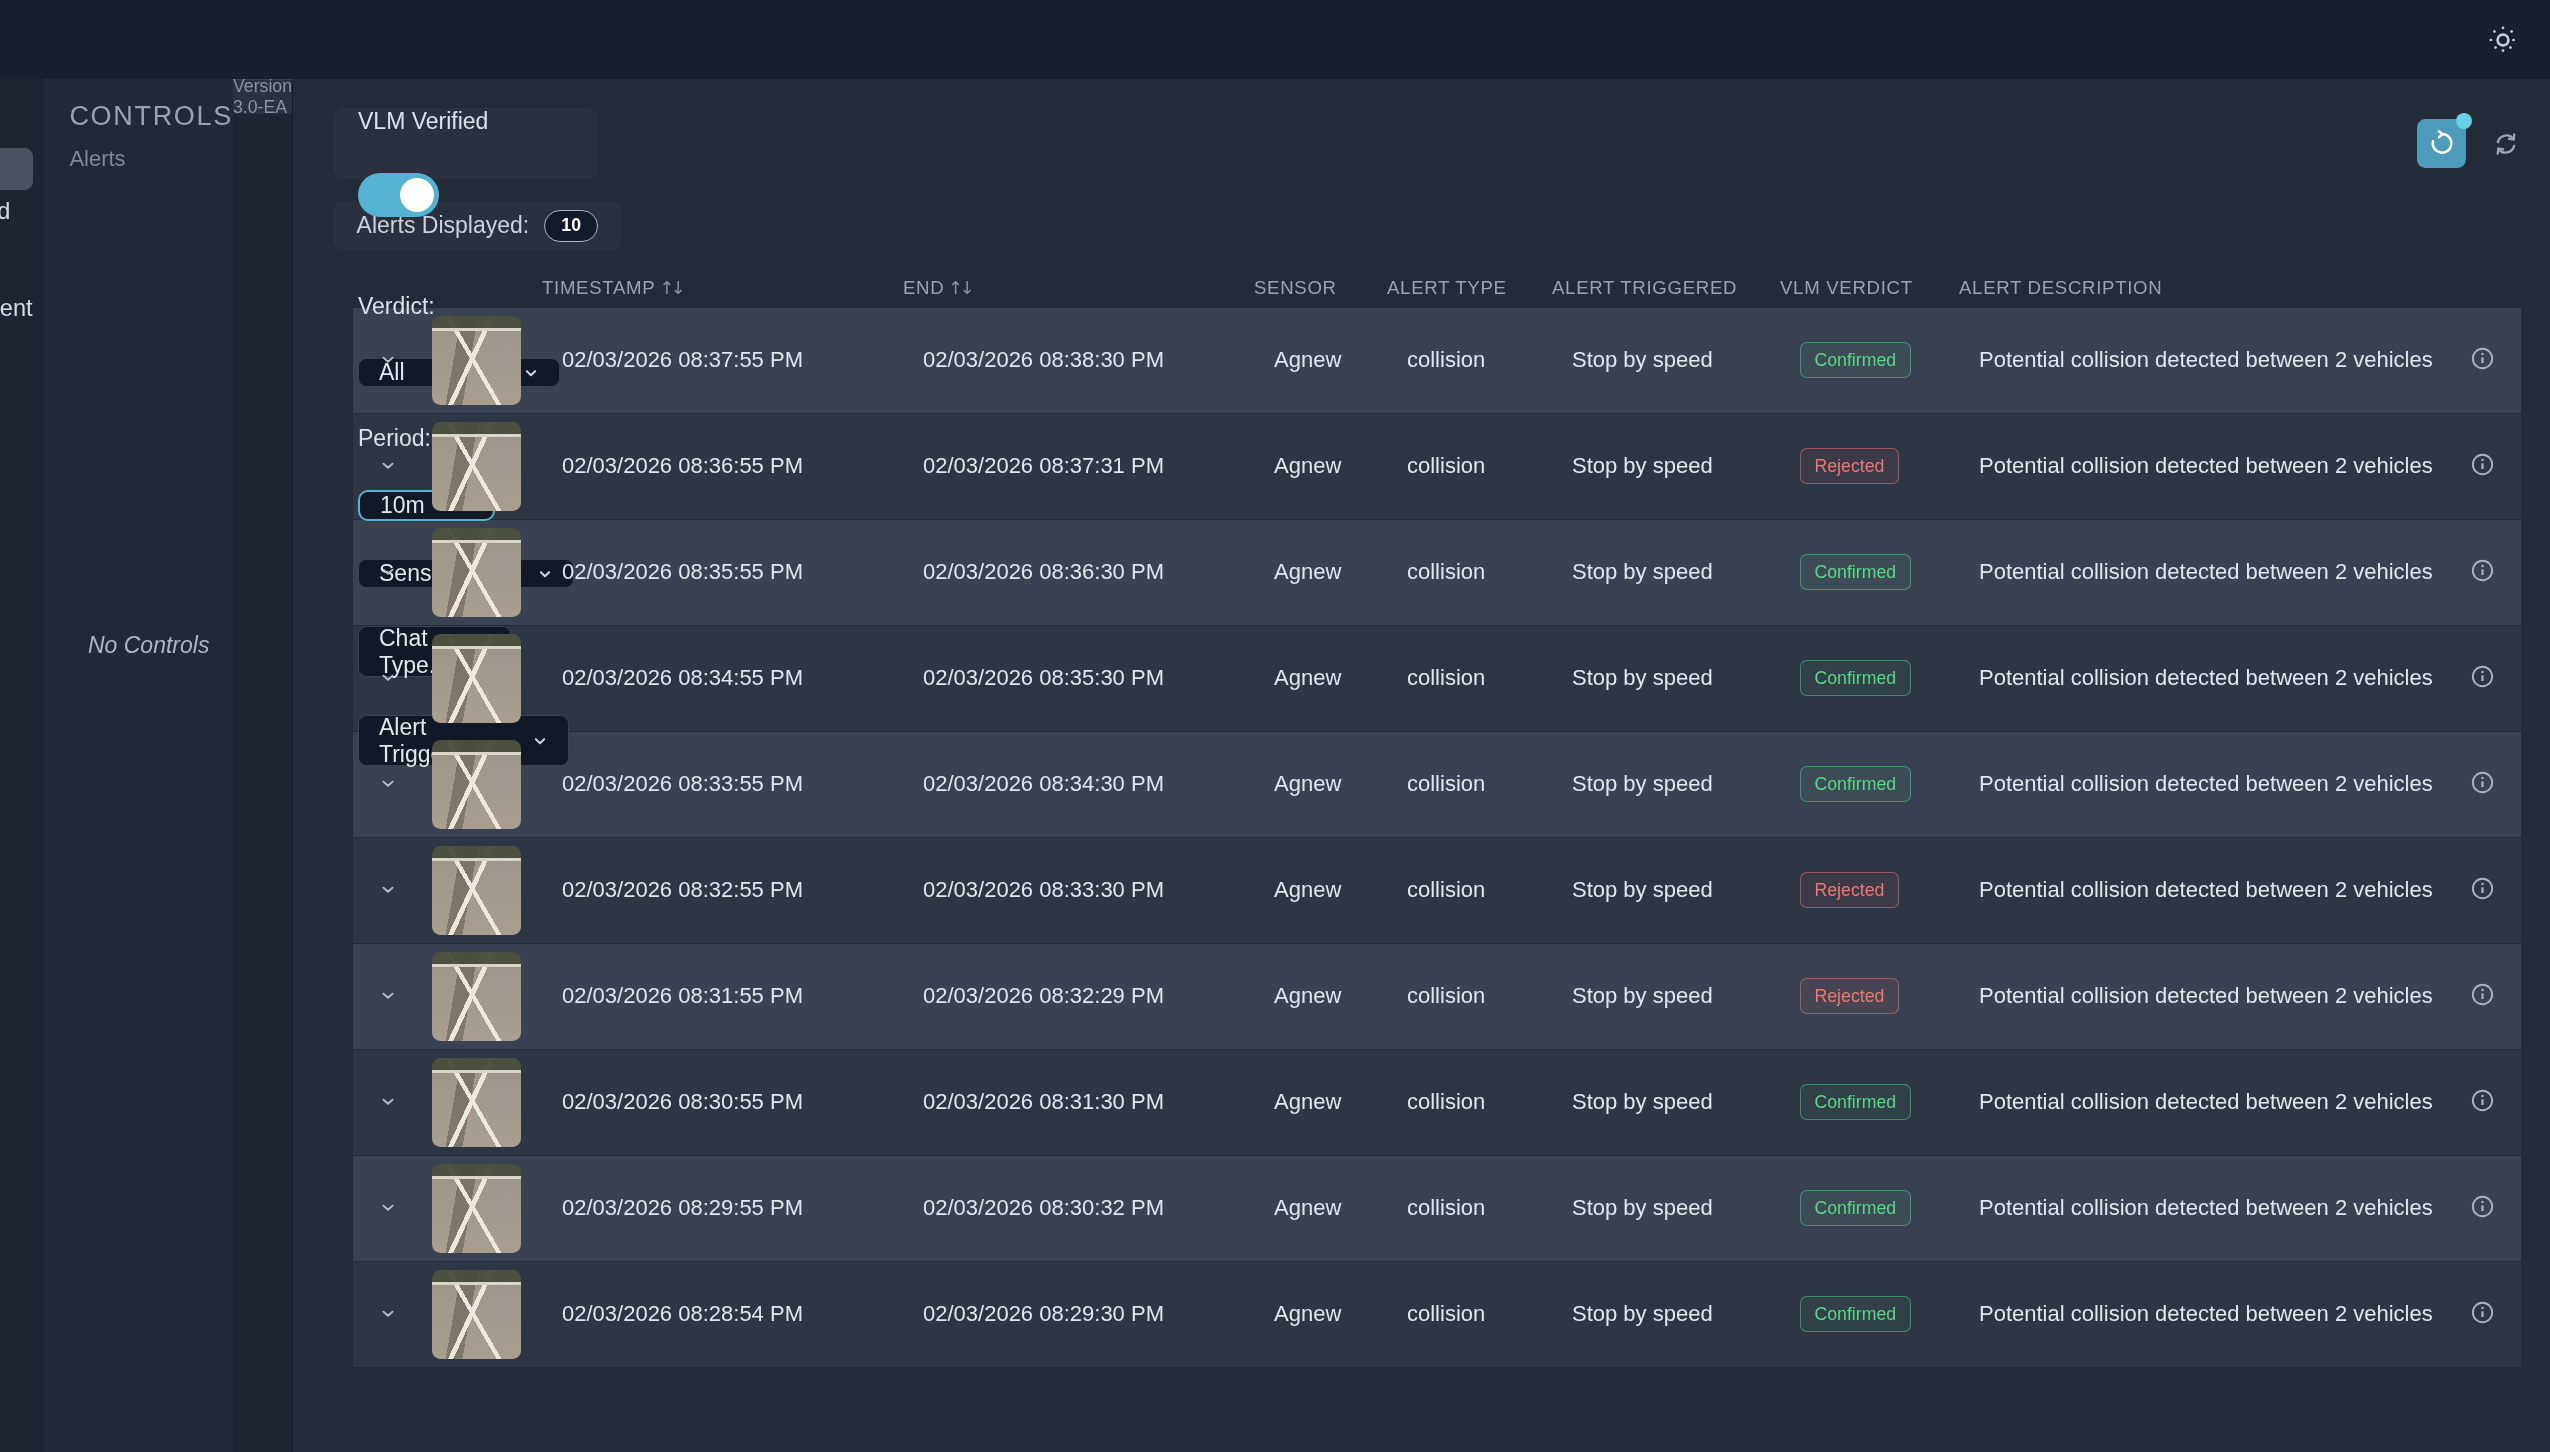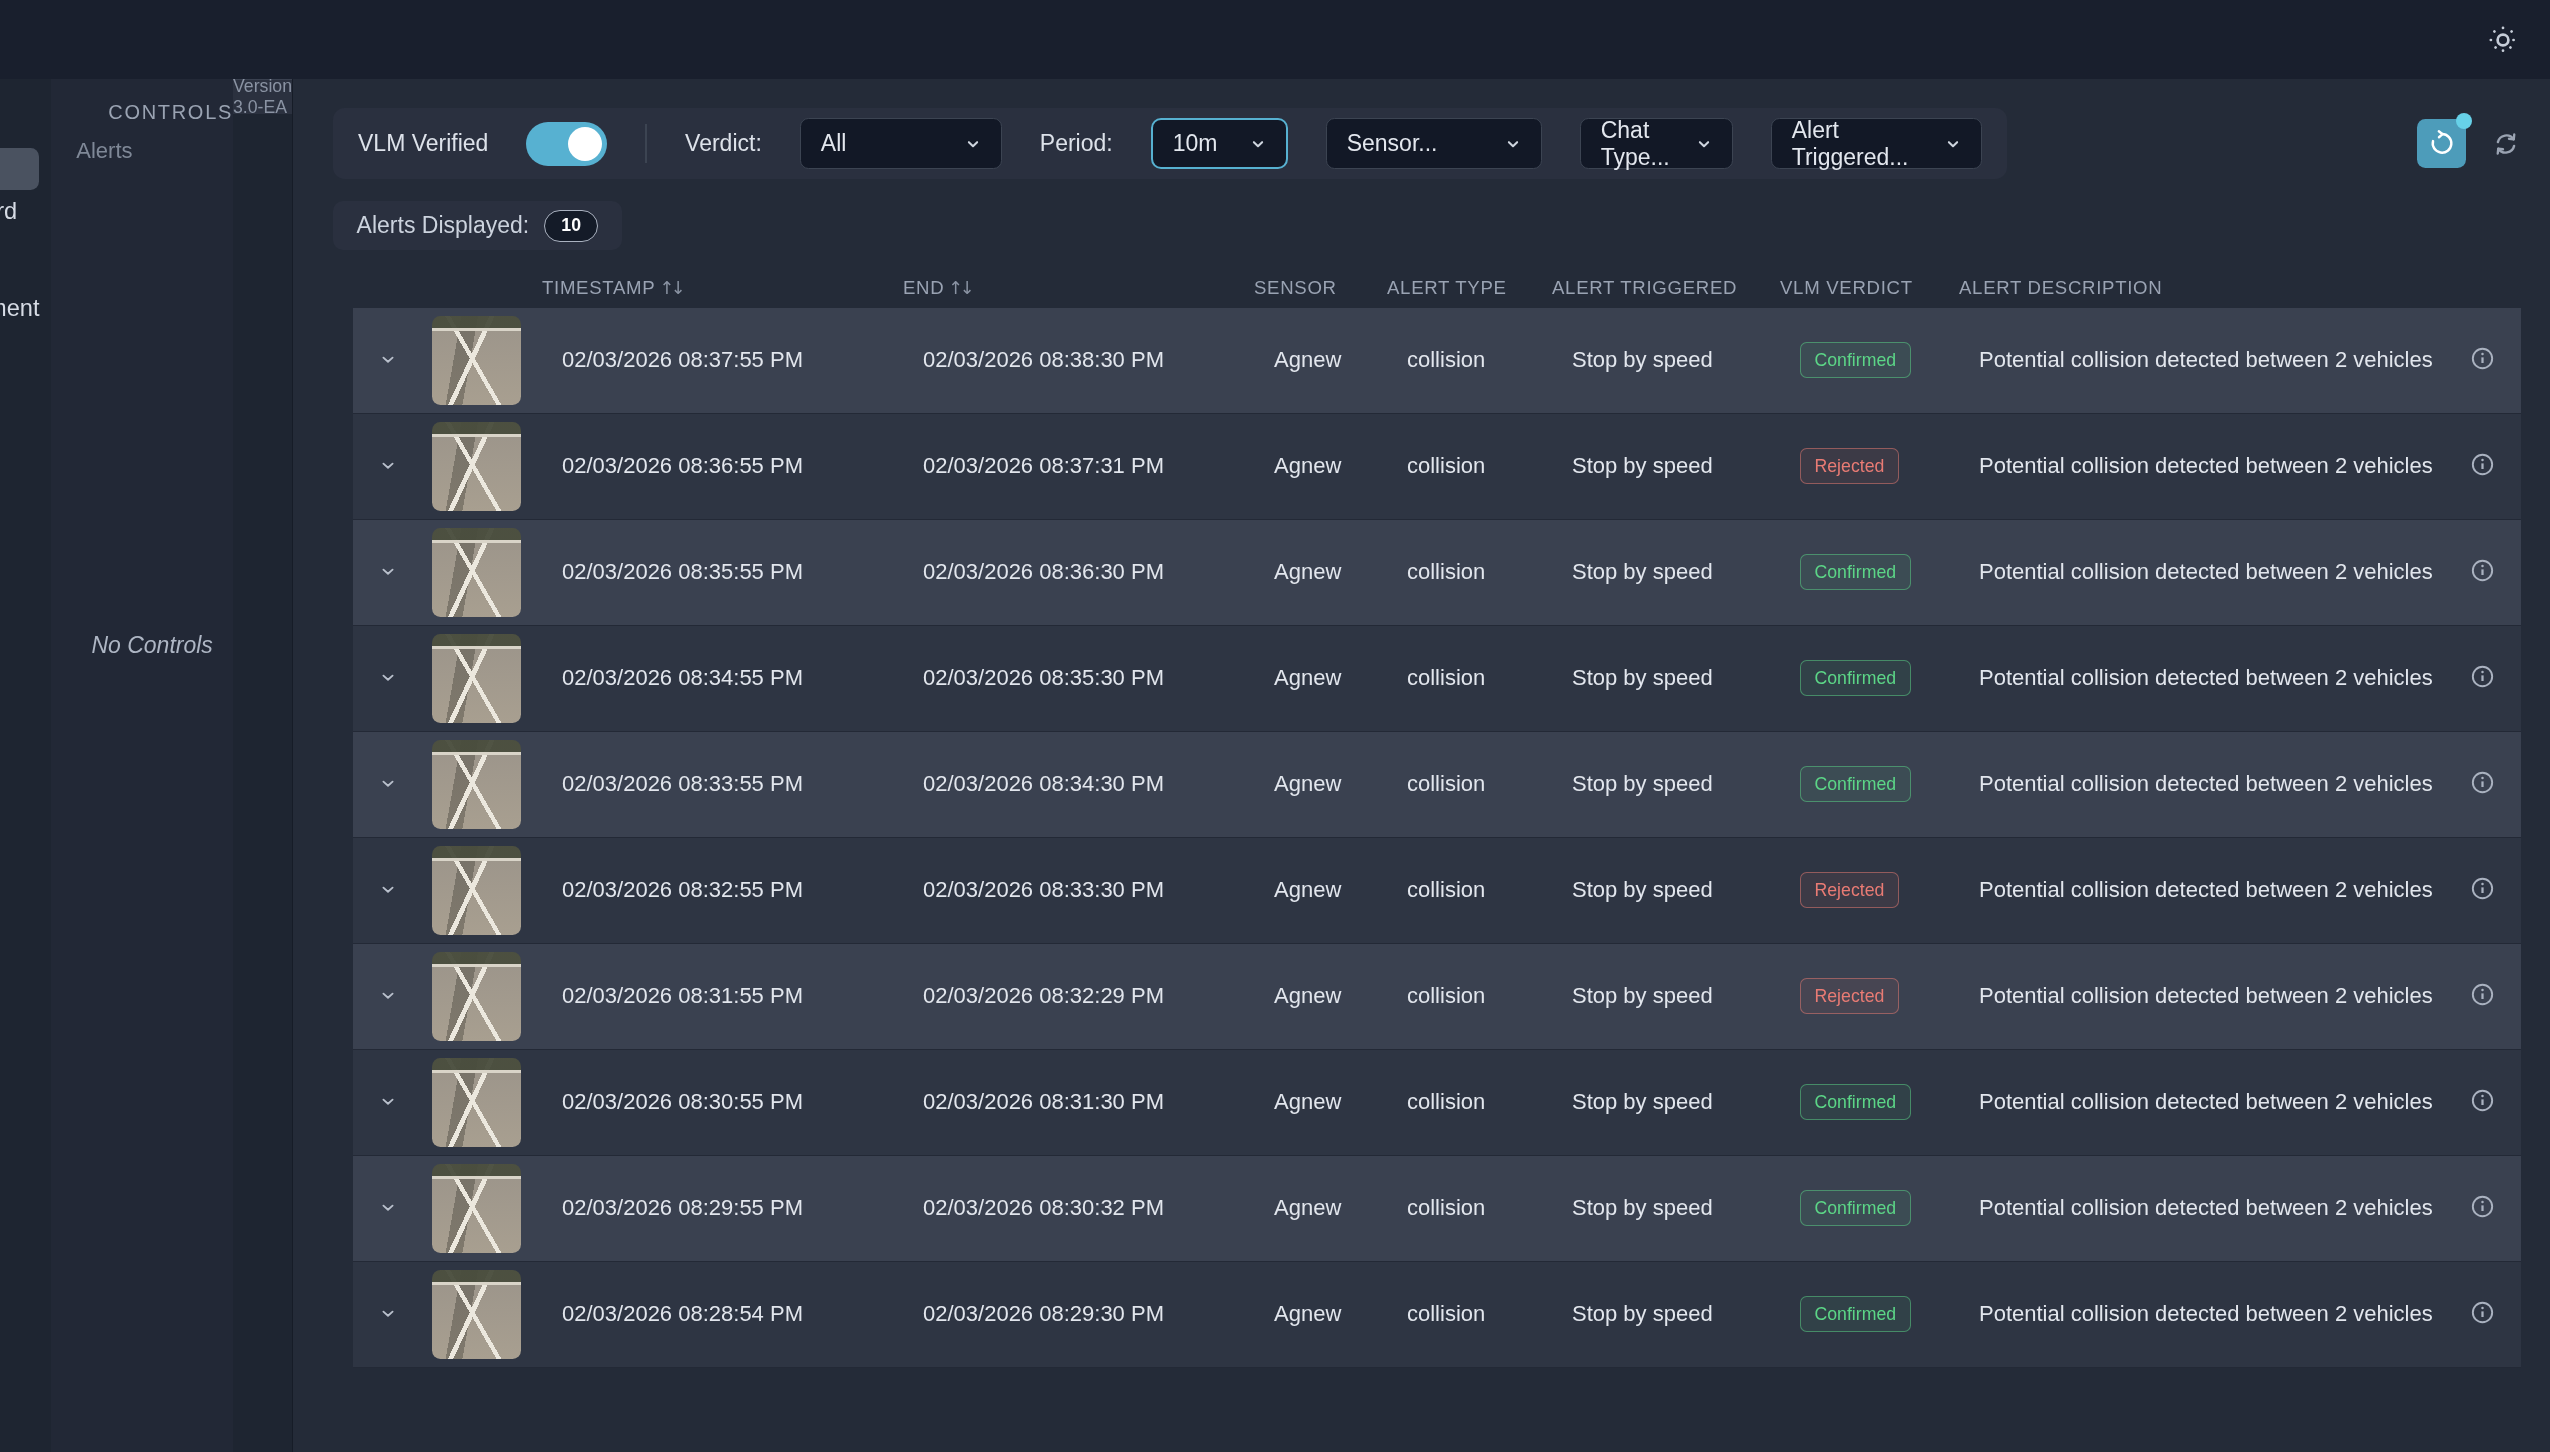--- a/index.html
+++ b/index.html
@@ -47,34 +47,34 @@
   nav{ padding-top:27px; }
   .nav-item{
     display:flex; align-items:center; gap:20px;
     height:42px; margin:0 11.8px; padding-left:18.6px;
     border-radius:8.4px; color:#d7dce5; font-size:23.6px; cursor:pointer;
   }
   .nav-item.active{ background:#4a5260; color:#fff; }
   .nav-item svg{ flex:none; }
   .side-divider{ border:none; border-top:1.7px solid #39404e; margin:18.6px 0 0 0; }
   .controls-panel{ flex:1; background:#222836; padding:22px 0 0 25px; position:relative; }
-  .controls-title{ font-size:20px; letter-spacing:1.7px; color:#9aa3b2;margin-left:32px; }
+  .controls-title{ font-size:27px; letter-spacing:1.7px; color:#9aa3b2; }
   .controls-sub{ font-size:22px; color:#7f8897; margin-top:13.5px; }
   .no-controls{ position:absolute; top:553px; left:0; right:0;
     text-align:center; font-style:italic; font-size:23px; color:#aeb6c4;padding-left:20px; }
   .side-footer{ border-top:1.7px solid #3a4150; background:#2b313f;
     height:35px; display:flex; align-items:center; justify-content:center;
     font-size:17.7px; color:var(--txt-muted); }
 
   
   main{ flex:1; padding:0 29px 0 40px; overflow:hidden; }
   .filter-row{ margin-top:29px; display:flex; align-items:center; }
   .filter-panel{
-    display:inline-flex; align-items:center; gap:38px;
-    background:var(--panel); border-radius:11.8px; height:71px; padding:0 25px;
+    display:inline-flex; gap:38px;
+    background:var(--panel); border-radius:11.8px; height:71px; padding:0 25px;flex-direction:column;
   }
   .flabel{ font-size:23px; color:#dde2ea; }
   .toggle{ width:81px; height:44px; border-radius:22px; background:var(--accent);
     border:none; position:relative; cursor:pointer; flex:none; }
   .toggle .knob{ position:absolute; top:5px; right:5px; width:34px; height:34px;
     border-radius:50%; background:#fff; }
   .vdiv{ width:1.7px; height:39px; background:#3c4452; }
   .select{
     display:inline-flex; align-items:center; justify-content:space-between;
     background:var(--ctl-bg); border:1.7px solid var(--ctl-border);

